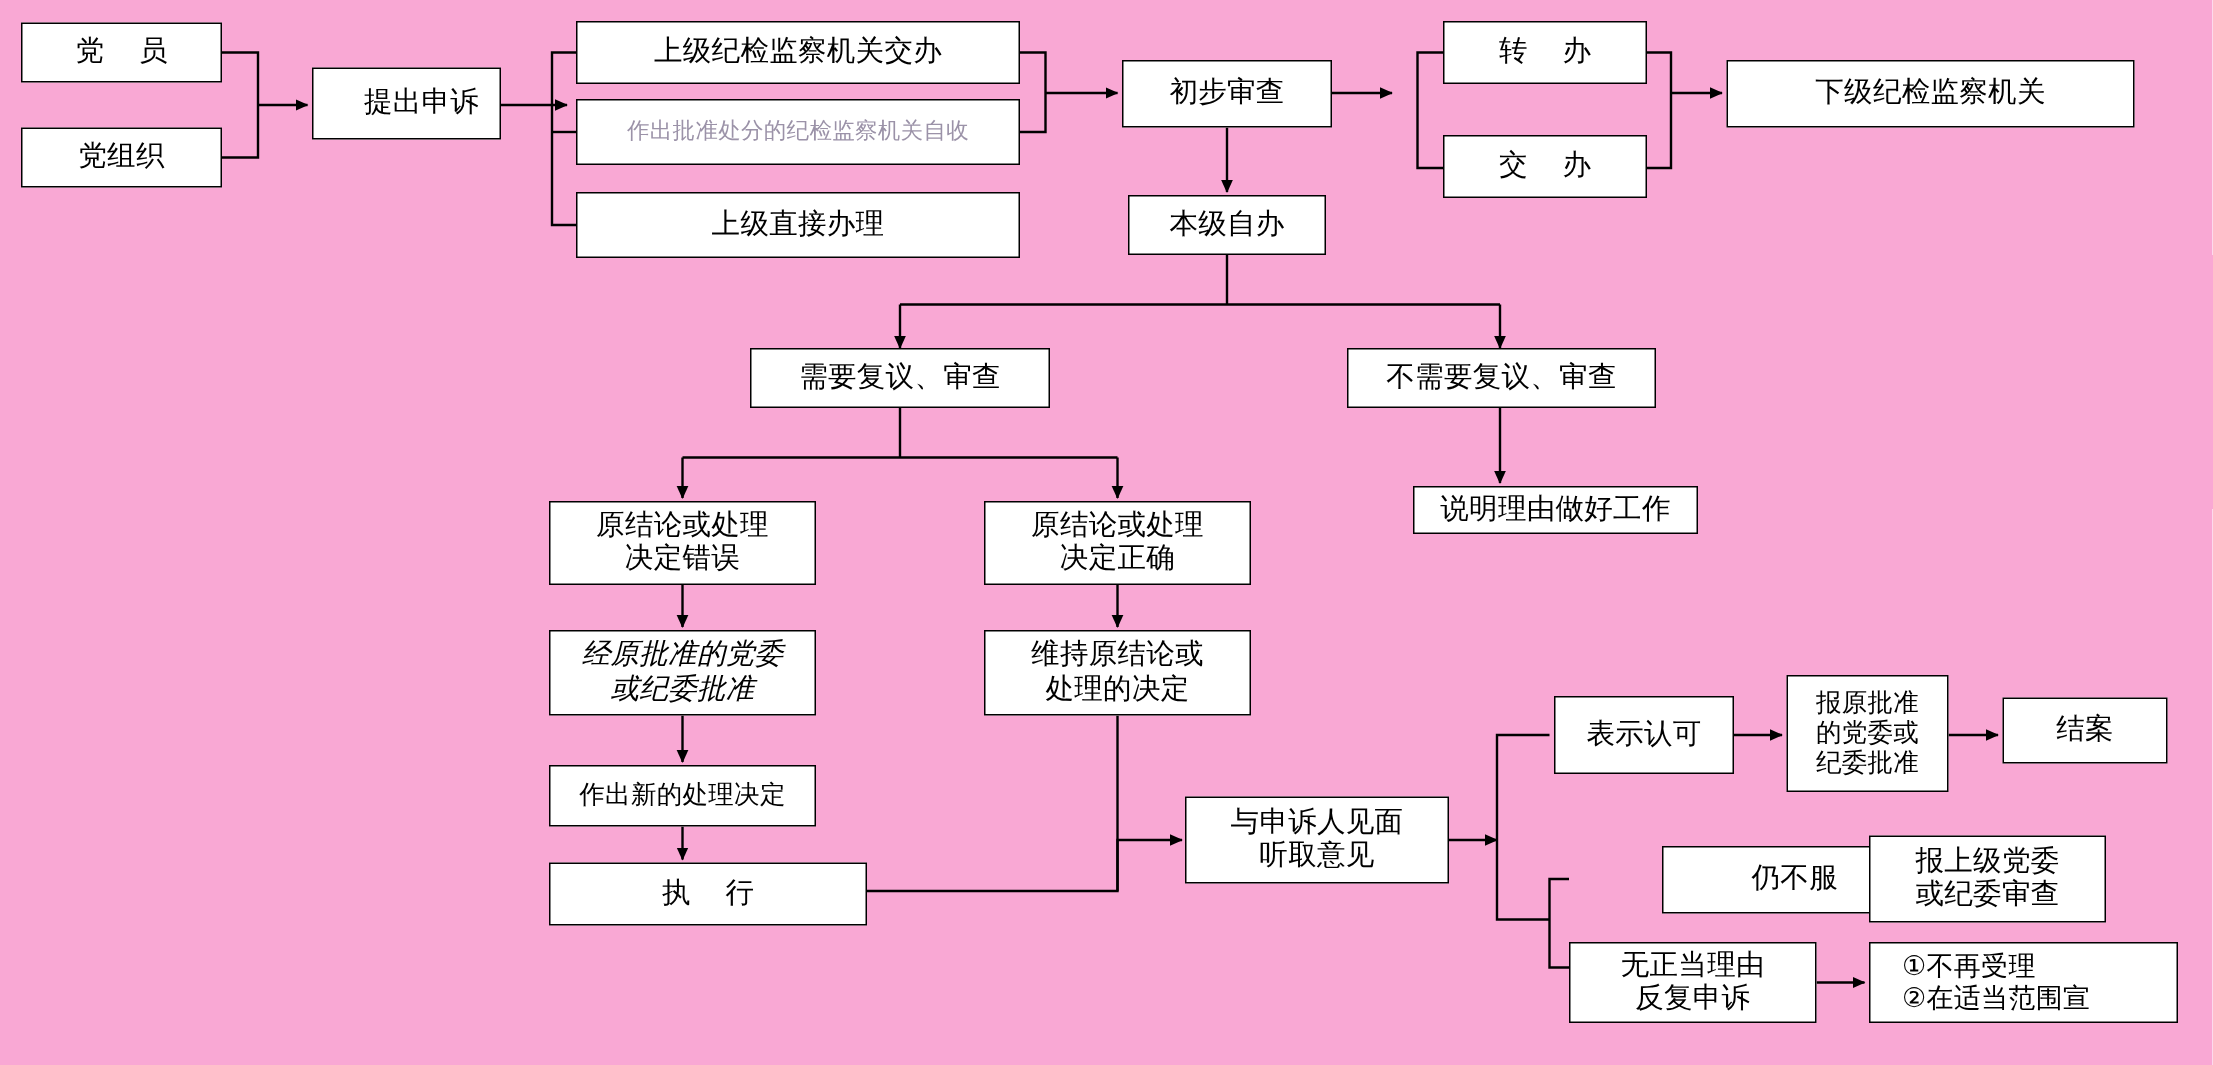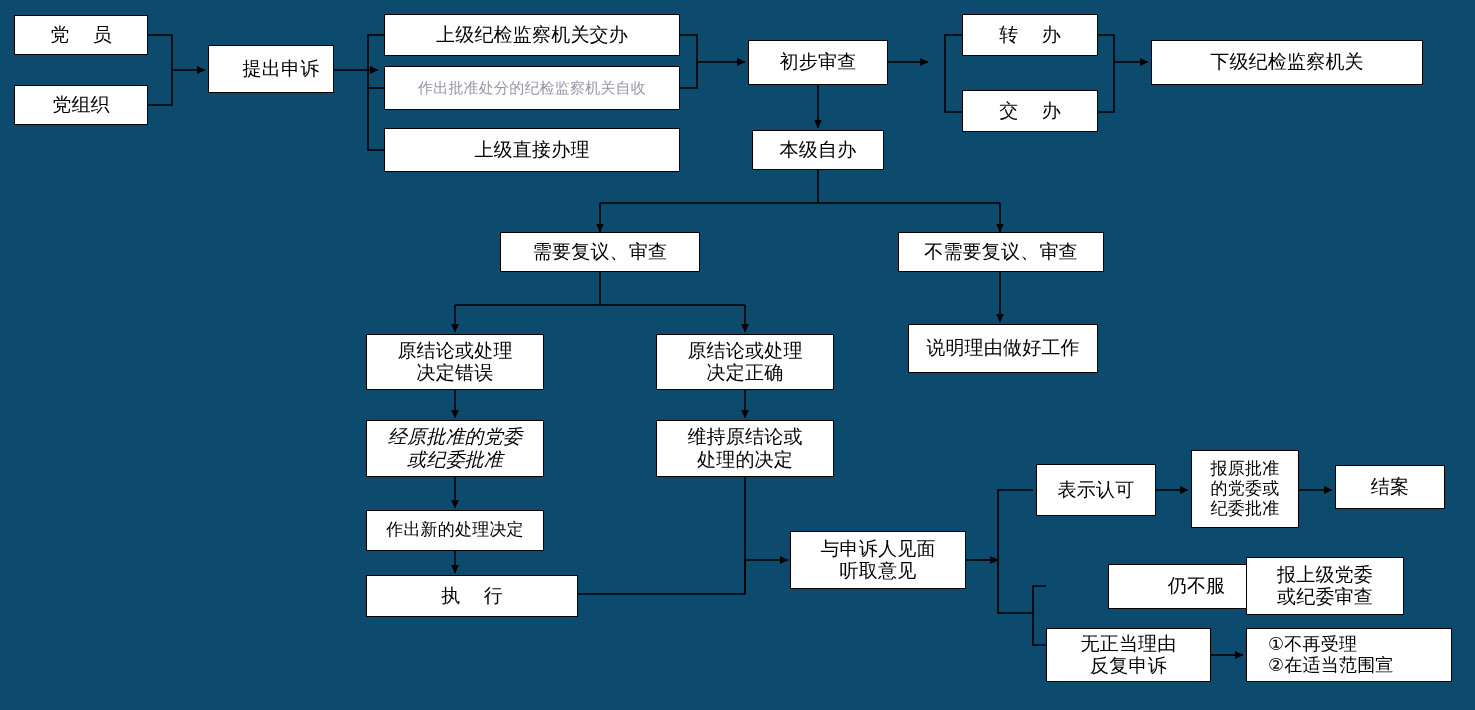--- a/index.html
+++ b/index.html
@@ -5,21 +5,21 @@
 <style>
   html, body {
     margin: 0;
     padding: 0;
     background: #ffffff;
   }
   #canvas {
     position: relative;
     width: 1475px;
     height: 710px;
-    background: #0c4a6e;
+    background: #f9a8d4;
     font-family: "Liberation Sans", "DejaVu Sans", sans-serif;
     overflow: hidden;
   }
   #wires {
     position: absolute;
     left: 0;
     top: 0;
     width: 1475px;
     height: 710px;
     pointer-events: none;
@@ -138,21 +138,21 @@
   <div class="node wide-space" style="left:962px; top:90px; width:136px; height:42px;">交  办</div>
 
   <div class="node" style="left:1151px; top:40px; width:272px; height:45px;">下级纪检监察机关</div>
 
   <div class="node" style="left:752px; top:130px; width:132px; height:40px;">本级自办</div>
 
   <div class="node" style="left:500px; top:232px; width:200px; height:40px;">需要复议、审查</div>
 
   <div class="node" style="left:898px; top:232px; width:206px; height:40px;">不需要复议、审查</div>
 
-  <div class="node" style="left:908px; top:324px; width:190px; height:49px;">说明理由做好工作</div>
+  <div class="node" style="left:942px; top:324px; width:190px; height:32px;">说明理由做好工作</div>
 
   <div class="node" style="left:366px; top:334px; width:178px; height:56px;">原结论或处理
 决定错误</div>
 
   <div class="node" style="left:656px; top:334px; width:178px; height:56px;">原结论或处理
 决定正确</div>
 
   <div class="node" style="left:366px; top:420px; width:178px; height:57px;font-style:italic;">经原批准的党委
 或纪委批准</div>
 

